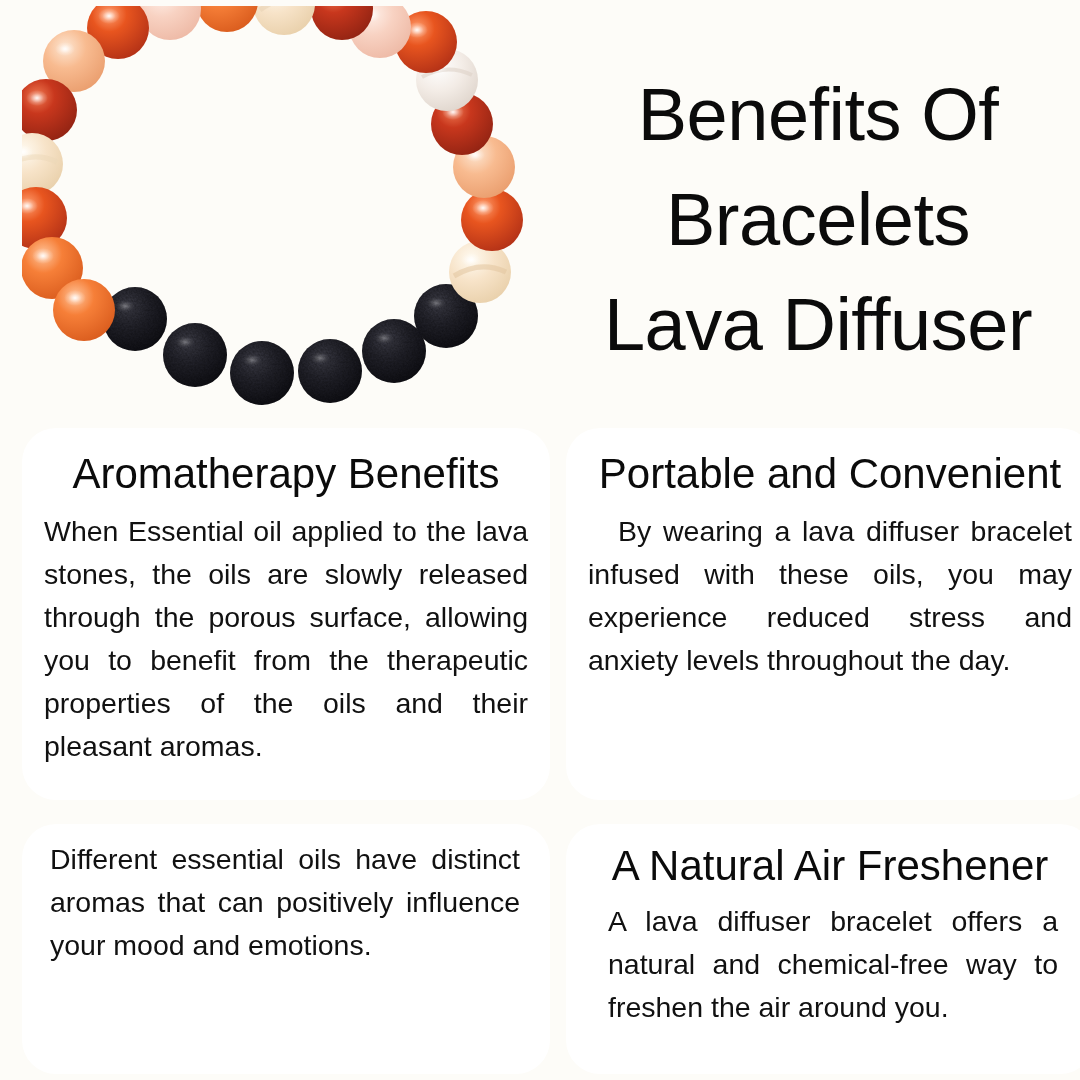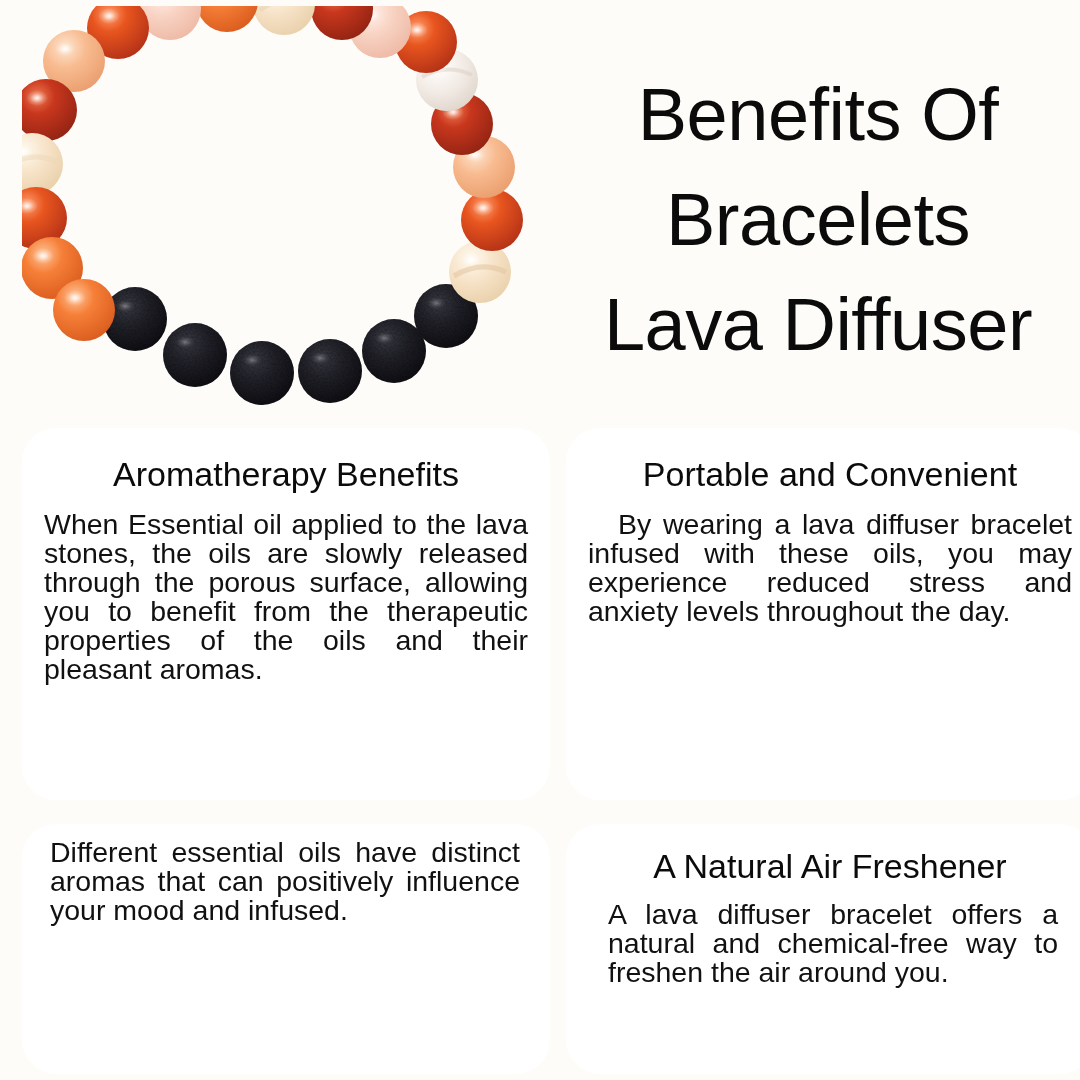--- a/index.html
+++ b/index.html
@@ -76,32 +76,32 @@
     background: #ffffff;
     border-radius: 34px;
   }
 
   .card.r1 { top: 8px;  height: 372px; }
   .card.r2 { top: 404px; height: 250px; }
   .card.c1 { left: 22px;  width: 528px; }
   .card.c2 { left: 566px; width: 528px; }
 
   .card-heading {
-    font-size: 34px;
+    font-size: 42px;
     line-height: 40px;
     font-weight: 400;
     color: #0b0b0b;
     text-align: center;
     margin: 0;
     padding: 26px 14px 0 14px;
   }
 
   .card-body {
     font-size: 28.5px;
-    line-height: 29px;
+    line-height: 43px;
     font-weight: 400;
     color: #111111;
     text-align: justify;
     text-align-last: left;
     margin: 0;
     padding: 16px 22px 0 22px;
     hyphens: none;
   }
   .card-body.indent { text-indent: 30px; }
   .card.r2 .card-heading { padding-top: 22px; }
@@ -302,21 +302,21 @@
       <h2 class="card-heading">Aromatherapy Benefits</h2>
       <p class="card-body">When Essential oil applied to the lava stones, the oils are slowly released through the porous surface, allowing you to benefit from the therapeutic properties of the oils and their pleasant aromas.</p>
     </div>
 
     <div class="card r1 c2" style="background: rgb(255, 255, 255);">
       <h2 class="card-heading">Portable and Convenient</h2>
       <p class="card-body indent">By wearing a lava diffuser bracelet infused with these oils, you may experience reduced stress and anxiety levels throughout the day.</p>
     </div>
 
     <div class="card r2 c1" style="background: rgb(255, 255, 255);">
-      <p class="card-body">Different essential oils have distinct aromas that can positively influence your mood and infused.</p>
+      <p class="card-body">Different essential oils have distinct aromas that can positively influence your mood and emotions.</p>
     </div>
 
     <div class="card r2 c2" style="background: rgb(255, 255, 255);">
       <h2 class="card-heading">A Natural Air Freshener</h2>
       <p class="card-body">A lava diffuser bracelet offers a natural and chemical-free way to freshen the air around you.</p>
     </div>
 
   </div>
 </div>
 

